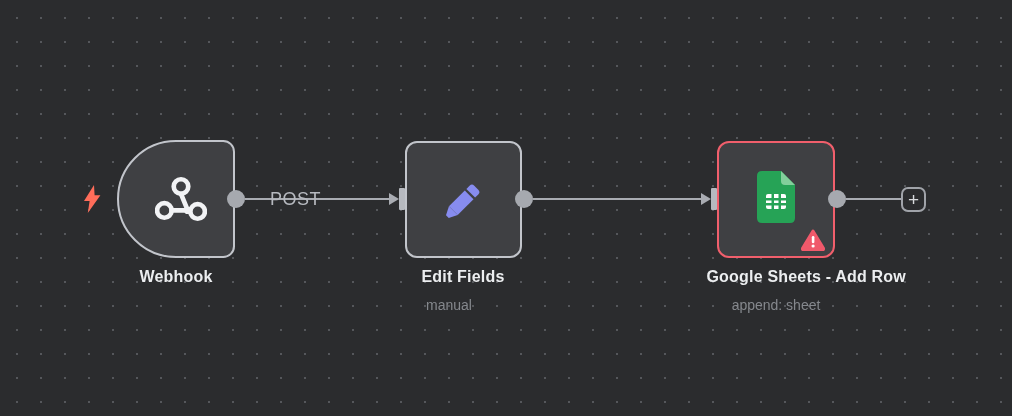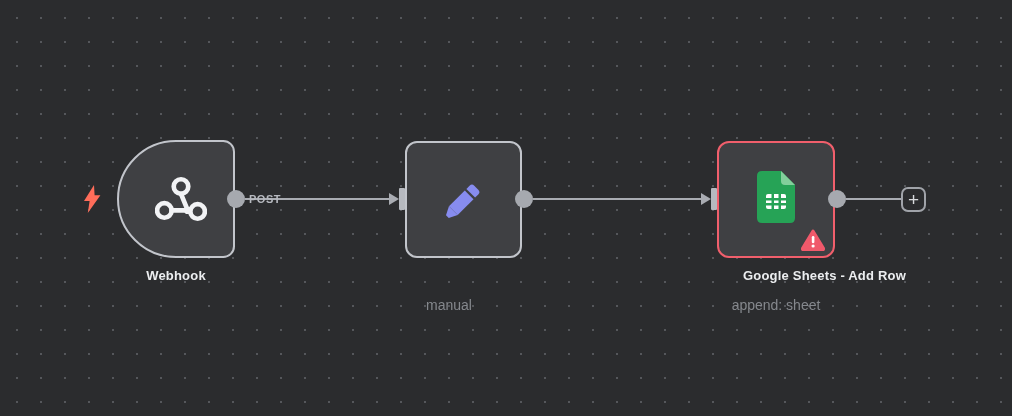--- a/index.html
+++ b/index.html
@@ -18,21 +18,21 @@
     background:#3f4043;
     border:2.5px solid #c2c5cb;
     box-sizing:border-box;
     display:flex;align-items:center;justify-content:center;
   }
   .node--square{border-radius:12px;}
   .node--trigger{border-radius:60px 12px 12px 60px;}
   .node--error{border-color:#f15f6c;}
   .node-label{
     position:absolute;
-    color:#eceef0;font-size:13px;font-weight:700;
+    color:#eceef0;font-size:16px;font-weight:700;
     text-align:center;letter-spacing:.2px;
   }
   .node-subtitle{
     position:absolute;
     color:#85888d;font-size:14px;font-weight:400;
     text-align:center;
   }
   .port-out{
     position:absolute;width:18px;height:18px;border-radius:50%;
     background:#a6a9af;
@@ -41,22 +41,22 @@
     position:absolute;width:6px;height:22px;background:#b6b9bf;border-radius:1px;
   }
   .arrowhead{
     position:absolute;width:0;height:0;
     border-left:10px solid #a9acb2;
     border-top:6.5px solid transparent;
     border-bottom:6.5px solid transparent;
   }
   .wire{position:absolute;height:2.2px;background:#a9acb2;}
   .wire-label{
-    position:absolute;color:#b6b9bf;font-size:11px;font-weight:700;
-    letter-spacing:.5px;line-height:16px;
+    position:absolute;color:#b6b9bf;font-size:18px;font-weight:400;
+    letter-spacing:.5px;line-height:16px;margin-left:21px;
   }
   .add-btn{
     position:absolute;left:901px;top:187px;width:25px;height:25px;
     border:2px solid #a0a3a9;border-radius:7px;box-sizing:border-box;
     color:#d8dadd;font-size:19px;font-weight:500;
     display:flex;align-items:center;justify-content:center;
     background:transparent;cursor:pointer;line-height:1;padding-bottom:1px;
   }
   .bolt{position:absolute;left:82px;top:185px;width:20px;height:28px;}
   .err-badge{position:absolute;right:8px;bottom:5px;width:24px;height:22px;}
@@ -97,20 +97,21 @@
     <span class="icon-box">
       <svg width="56" height="56" viewBox="0 0 100 100">
         <g transform="rotate(45 50 50)" fill="#878cef">
           <path d="M45 19 h10 q6 0 6 6 v8 H39 v-8 q0 -6 6 -6 z"></path>
           <rect x="39" y="37" width="22" height="40"></rect>
           <path d="M39 77 h22 l-7.5 15 h-7 z"></path>
         </g>
       </svg>
     </span>
   </div>
+  <div class="node-label" style="left:383px;top:268px;width:160px;">Edit Fields</div>
   <div class="node-subtitle" style="left:369px;top:297px;width:160px;">manual</div>
   <div class="port-out" style="left:515px;top:190px;"></div>
 
   <div class="wire" style="left:533px;top:198px;width:170px;"></div>
   <div class="arrowhead" style="left:701px;top:192.5px;"></div>
   <div class="port-in-bar" style="left:711px;top:188px;"></div>
 
   <div class="node node--square node--error icon-box" style="left:717px;top:141px;width:118px;height:117px;">
     <span class="icon-box" style="margin-top:-6px;">
       <svg width="38" height="52" viewBox="0 0 76 104">

